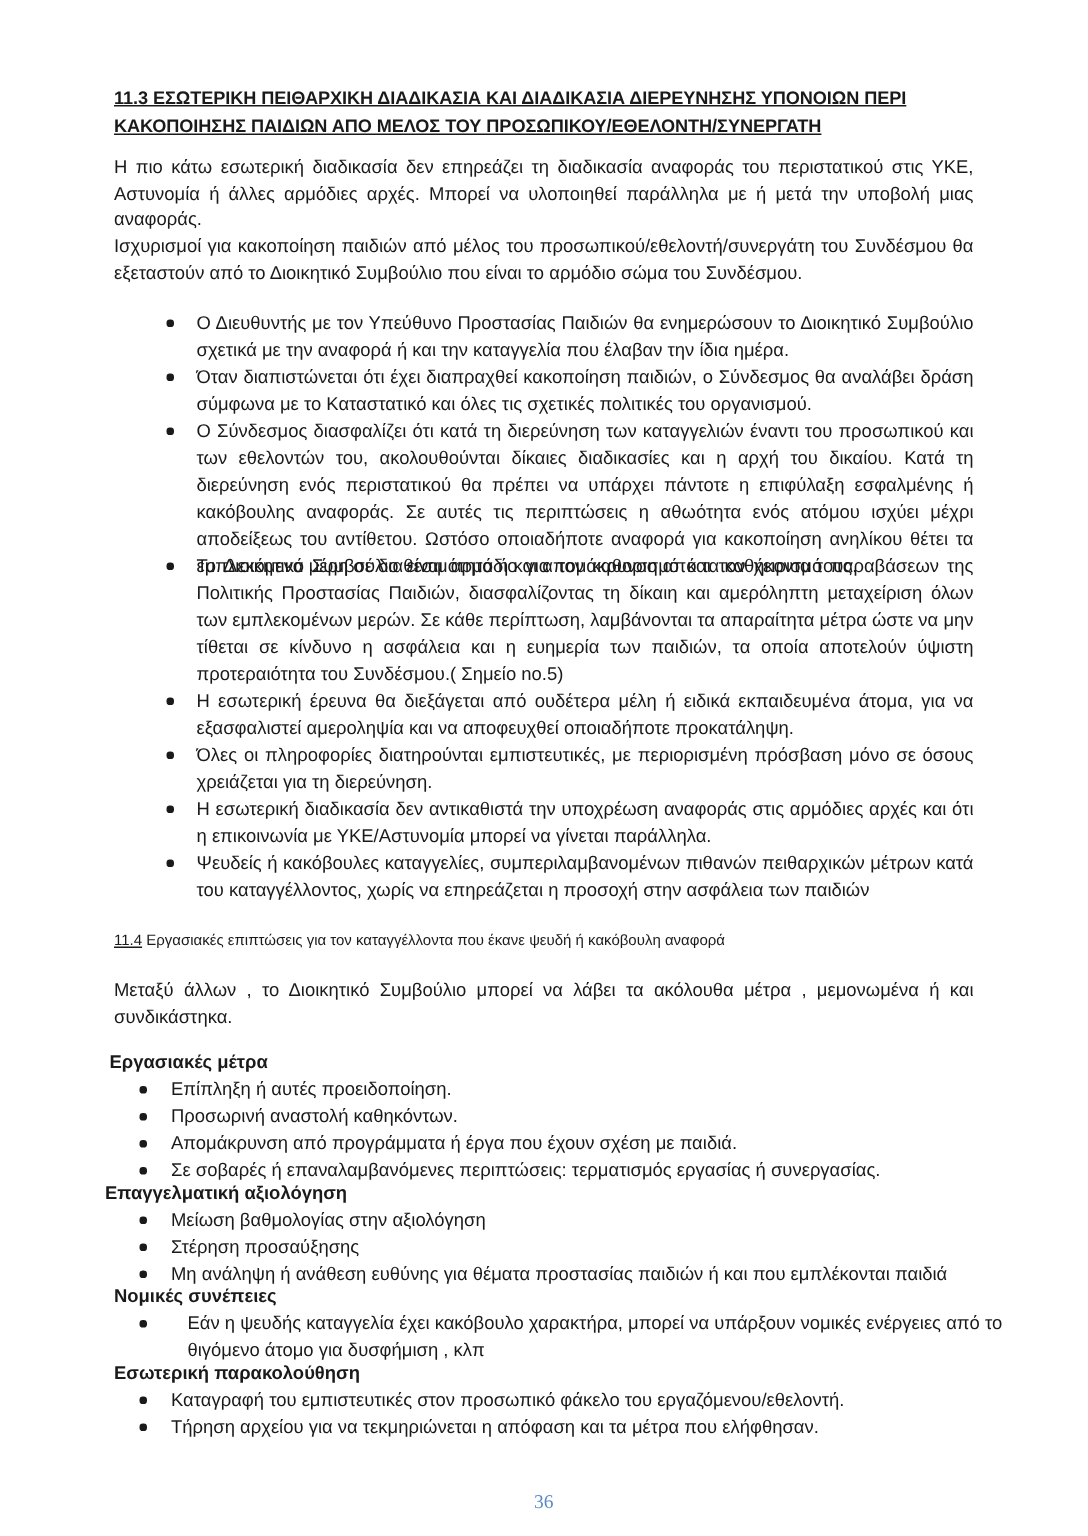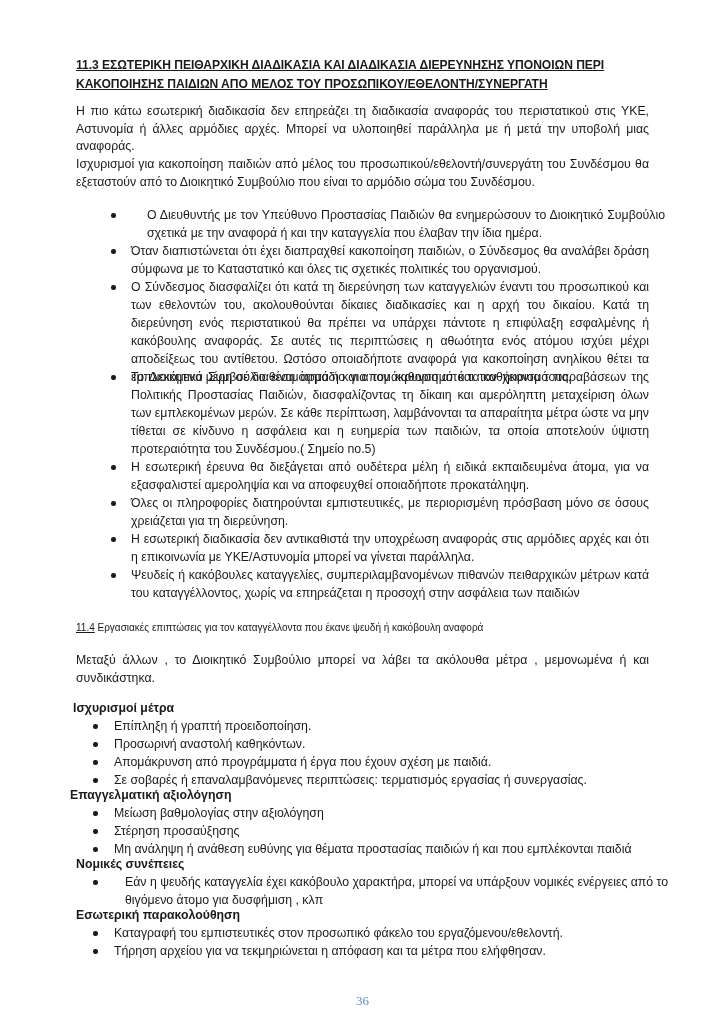--- a/index.html
+++ b/index.html
@@ -26,21 +26,21 @@
 
   <div class="abs title">11.3 ΕΣΩΤΕΡΙΚΗ ΠΕΙΘΑΡΧΙΚΗ ΔΙΑΔΙΚΑΣΙΑ ΚΑΙ ΔΙΑΔΙΚΑΣΙΑ ΔΙΕΡΕΥΝΗΣΗΣ ΥΠΟΝΟΙΩΝ ΠΕΡΙ ΚΑΚΟΠΟΙΗΣΗΣ ΠΑΙΔΙΩΝ ΑΠΟ ΜΕΛΟΣ ΤΟΥ ΠΡΟΣΩΠΙΚΟΥ/ΕΘΕΛΟΝΤΗ/ΣΥΝΕΡΓΑΤΗ</div>
 
   <div class="abs para" style="top:156px;">Ισχυρισμοί για κακοποίηση παιδιών από  μέλος του προσωπικού/εθελοντή/συνεργάτη του Συνδέσμου θα εξεταστούν από το Διοικητικό Συμβούλιο που είναι το αρμόδιο σώμα του Συνδέσμου.</div>
   <div class="abs para" style="top:103px;">Η πιο κάτω εσωτερική διαδικασία δεν επηρεάζει τη διαδικασία αναφοράς του περιστατικού στις ΥΚΕ, Αστυνομία ή άλλες αρμόδιες αρχές. Μπορεί να υλοποιηθεί παράλληλα με ή μετά την υποβολή μιας αναφοράς.</div>
 
   <div>
 
     <div class="bl" style="top:206px; left:0;">
       <span class="bullet-dot" style="left:111px; top:7px;"></span>
-      <div class="item-text" style="left:131px; width:518px;margin-left:16px;">Ο Διευθυντής με τον Υπεύθυνο Προστασίας Παιδιών θα ενημερώσουν το Διοικητικό Συμβούλιο σχετικά με την αναφορά ή και την καταγγελία που έλαβαν την ίδια ημέρα.</div>
+      <div class="item-text" style="left:131px; width:518px;">Ο Διευθυντής με τον Υπεύθυνο Προστασίας Παιδιών θα ενημερώσουν το Διοικητικό Συμβούλιο σχετικά με την αναφορά ή και την καταγγελία που έλαβαν την ίδια ημέρα.</div>
     </div>
 
     <div class="bl" style="top:242px; left:0;">
       <span class="bullet-dot" style="left:111px; top:7px;"></span>
       <div class="item-text" style="left:131px; width:518px;">Όταν διαπιστώνεται ότι έχει διαπραχθεί κακοποίηση παιδιών, ο Σύνδεσμος θα αναλάβει δράση σύμφωνα με το Καταστατικό και όλες τις σχετικές πολιτικές του οργανισμού.</div>
     </div>
 
     <div class="bl" style="top:278px; left:0;">
       <span class="bullet-dot" style="left:111px; top:7px;"></span>
       <div class="item-text" style="left:131px; width:518px;">Ο Σύνδεσμος διασφαλίζει ότι κατά τη διερεύνηση των καταγγελιών έναντι του προσωπικού και των εθελοντών του, ακολουθούνται δίκαιες διαδικασίες και η αρχή του δικαίου. Κατά τη διερεύνηση ενός περιστατικού θα πρέπει να υπάρχει πάντοτε η  επιφύλαξη εσφαλμένης ή κακόβουλης αναφοράς. Σε αυτές τις περιπτώσεις η αθωότητα ενός ατόμου ισχύει μέχρι αποδείξεως του αντίθετου. Ωστόσο οποιαδήποτε αναφορά για κακοποίηση ανηλίκου θέτει τα εμπλεκόμενα μέρη σε διαθεσιμότητα ή και απομάκρυνση από τα καθήκοντα τους.</div>
@@ -73,24 +73,24 @@
   </div>
 
   <div class="abs" style="left:76px; top:619px; font-size:10px; line-height:17px;">
     <span class="u">11.4</span><span> Εργασιακές επιπτώσεις για τον καταγγέλλοντα που έκανε ψευδή ή κακόβουλη αναφορά</span>
   </div>
 
   <div class="abs para" style="top:652px;">Μεταξύ άλλων , το Διοικητικό Συμβούλιο μπορεί να λάβει τα ακόλουθα μέτρα , μεμονωμένα ή και συνδικάστηκα.</div>
 
   <div class="sec2">
 
-    <div class="subhead" style="left:73px; top:700px;">Ισχυρισμοί μέτρα</div>
+    <div class="subhead" style="left:73px; top:700px;">Εργασιακές μέτρα</div>
     <div class="bl" style="top:717px; left:0;">
       <span class="bullet-dot" style="left:93px; top:7px;"></span>
-      <div class="item-text" style="left:114px; width:550px;">Επίπληξη ή γραπτή προειδοποίηση.</div>
+      <div class="item-text" style="left:114px; width:550px;">Επίπληξη ή αυτές προειδοποίηση.</div>
     </div>
     <div class="bl" style="top:735px; left:0;">
       <span class="bullet-dot" style="left:93px; top:7px;"></span>
       <div class="item-text" style="left:114px; width:550px;">Προσωρινή αναστολή καθηκόντων.</div>
     </div>
     <div class="bl" style="top:753px; left:0;">
       <span class="bullet-dot" style="left:93px; top:7px;"></span>
       <div class="item-text" style="left:114px; width:550px;">Απομάκρυνση από προγράμματα ή έργα που έχουν σχέση με παιδιά.</div>
     </div>
     <div class="bl" style="top:771px; left:0;">

